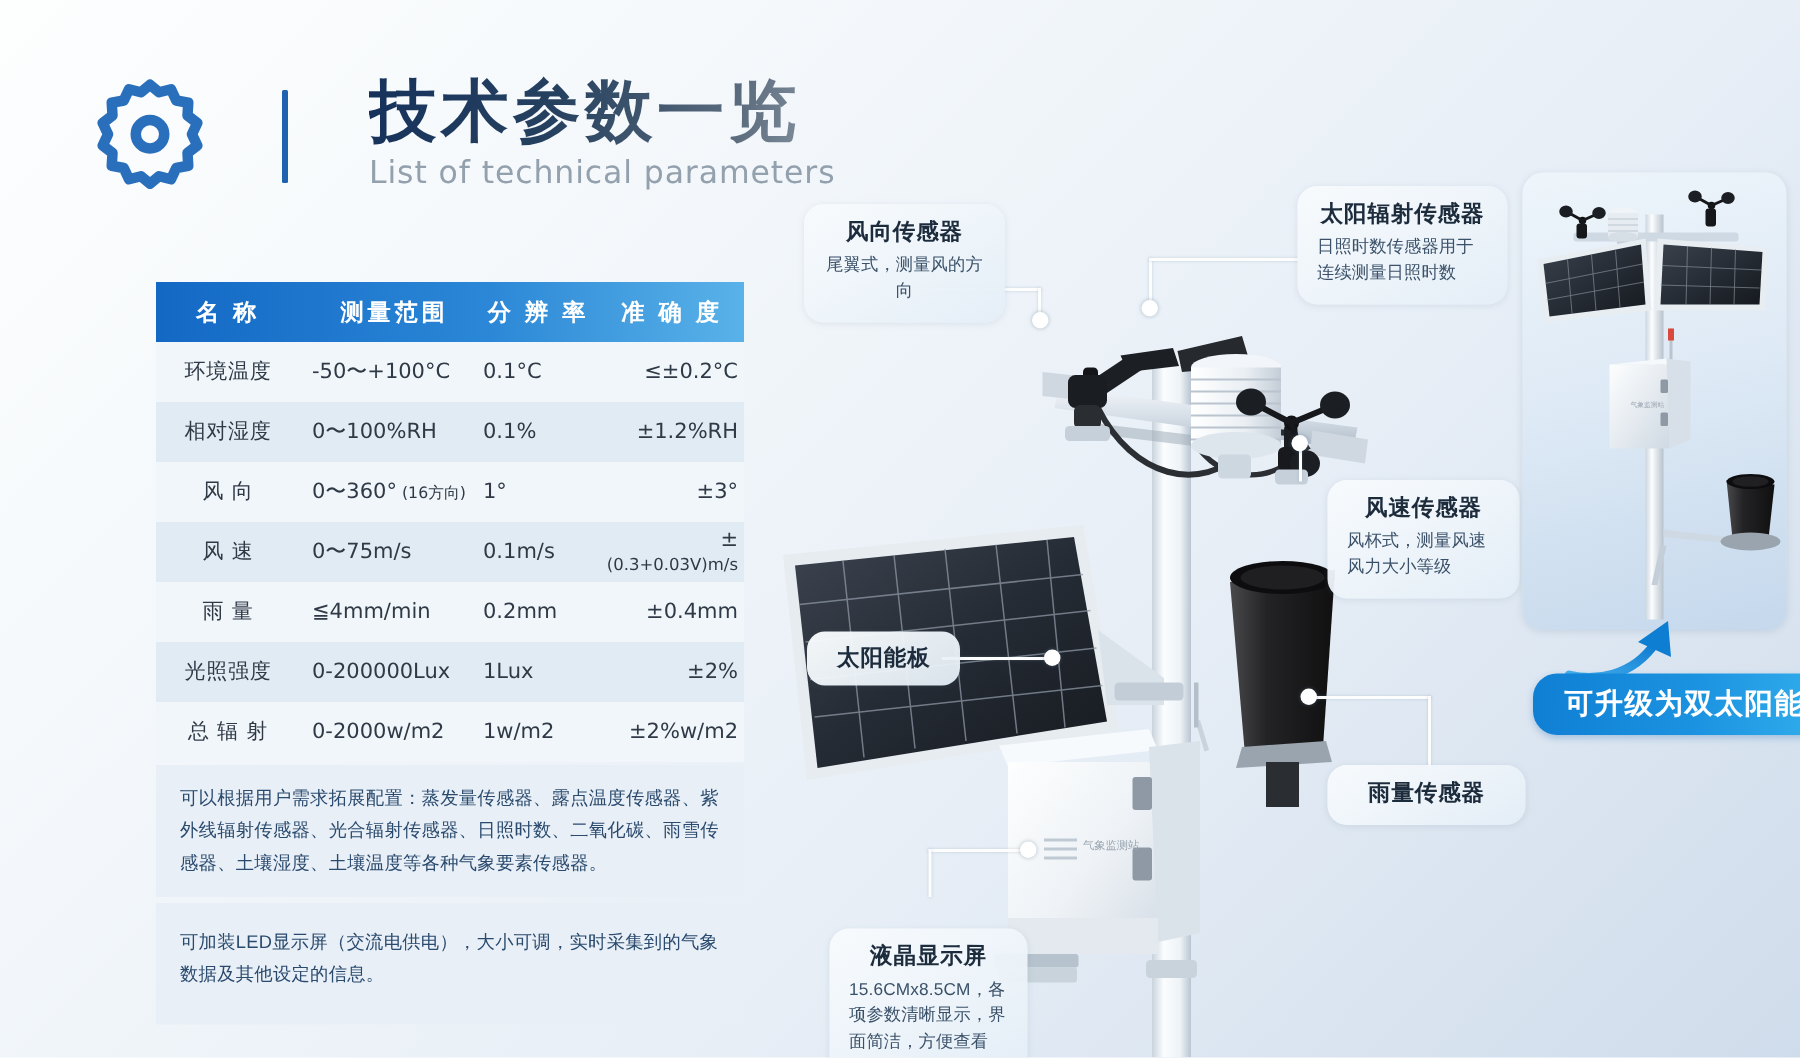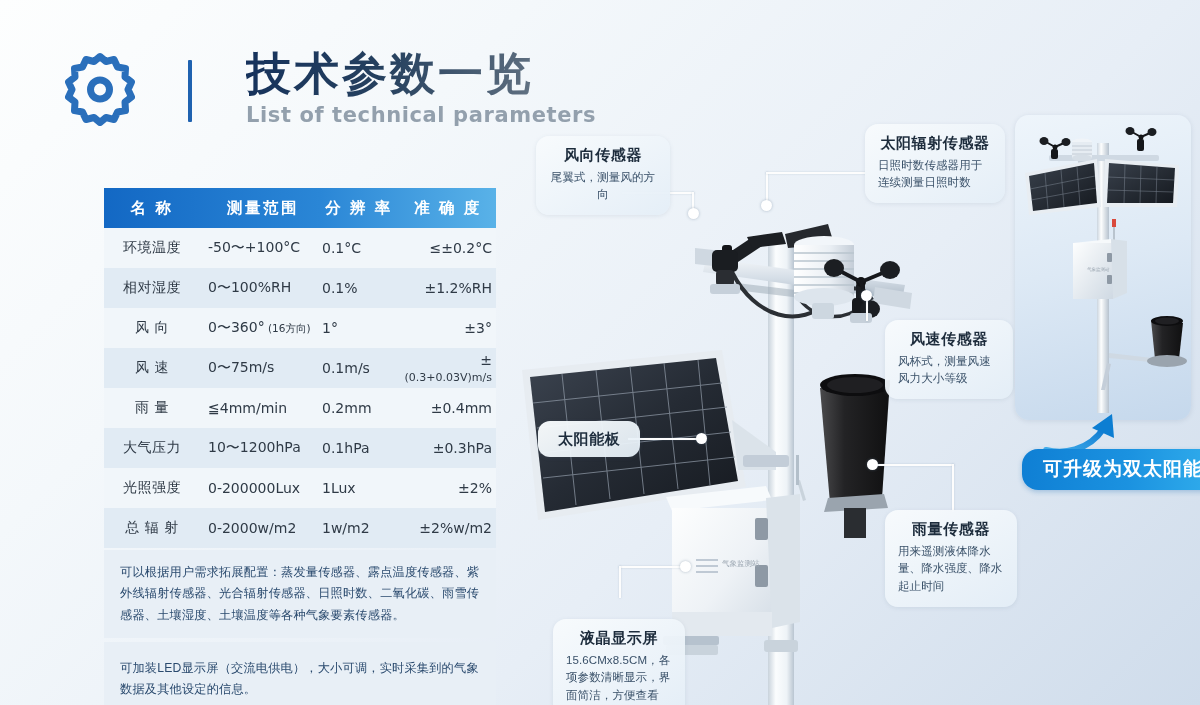--- a/index.html
+++ b/index.html
@@ -22,21 +22,20 @@
   #main-title{
     font-family:"DejaVu Sans","Liberation Sans",sans-serif;
     font-size:45px; font-weight:bold; letter-spacing:3px; line-height:1.05;
     background:linear-gradient(100deg,#16325c 0%,#26415f 40%,#5a6b7d 78%,#8e9aa6 100%);
     -webkit-background-clip:text; background-clip:text; color:transparent;
     white-space:nowrap;
   }
   #sub-title{
     font-size:21px; color:#93a0ad; letter-spacing:.6px; margin-top:6px; white-space:nowrap;
     font-family:"DejaVu Sans","Liberation Sans",sans-serif;
-    font-weight:bold;
   }
 
   
   #spec-panel{ position:absolute; left:104px; top:188px; width:392px; }
   #spec-table{ width:100%; border-collapse:collapse; table-layout:fixed; }
   #spec-table thead th{
     height:40px; color:#fff; font-size:15.5px; font-weight:bold; letter-spacing:2.5px;
     text-align:center; border:none;
   }
   #spec-table thead tr{ background:linear-gradient(90deg,#1368c4 0%,#2a86d6 55%,#59b2e8 100%); }
@@ -171,26 +170,20 @@
           <td class="c-name"><span>风    速</span></td>
           <td class="c-range"><span>0〜75m/s</span></td>
           <td class="c-res"><span>0.1m/s</span></td>
           <td class="c-acc"><span>±</span><span class="tiny">(0.3+0.03V)m/s</span></td>
         </tr>
         <tr>
           <td class="c-name"><span>雨    量</span></td>
           <td class="c-range"><span>≦4mm/min</span></td>
           <td class="c-res"><span>0.2mm</span></td>
           <td class="c-acc"><span>±0.4mm</span></td>
-        </tr>
-        <tr>
-          <td class="c-name"><span>大气压力</span></td>
-          <td class="c-range"><span>10〜1200hPa</span></td>
-          <td class="c-res"><span>0.1hPa</span></td>
-          <td class="c-acc"><span>±0.3hPa</span></td>
         </tr>
         <tr>
           <td class="c-name"><span>光照强度</span></td>
           <td class="c-range"><span>0-200000Lux</span></td>
           <td class="c-res"><span>1Lux</span></td>
           <td class="c-acc"><span>±2%</span></td>
         </tr>
         <tr>
           <td class="c-name"><span>总 辐 射</span></td>
           <td class="c-range"><span>0-2000w/m2</span></td>
@@ -372,21 +365,20 @@
     <div class="co-desc">尾翼式，测量风的方向</div>
   </div>
 
   <div class="callout" id="co-wind-spd">
     <div class="co-title">风速传感器</div>
     <div class="co-desc">风杯式，测量风速风力大小等级</div>
   </div>
 
   <div class="callout" id="co-rain">
     <div class="co-title">雨量传感器</div>
-    <div class="co-desc">用来遥测液体降水量、降水强度、降水起止时间</div>
   </div>
 
   <div class="callout" id="co-lcd">
     <div class="co-title">液晶显示屏</div>
     <div class="co-desc">15.6CMx8.5CM，各项参数清晰显示，界面简洁，方便查看</div>
   </div>
 
   <div class="label-pill" id="label-solar">
     <div class="co-title">太阳能板</div>
   </div>

